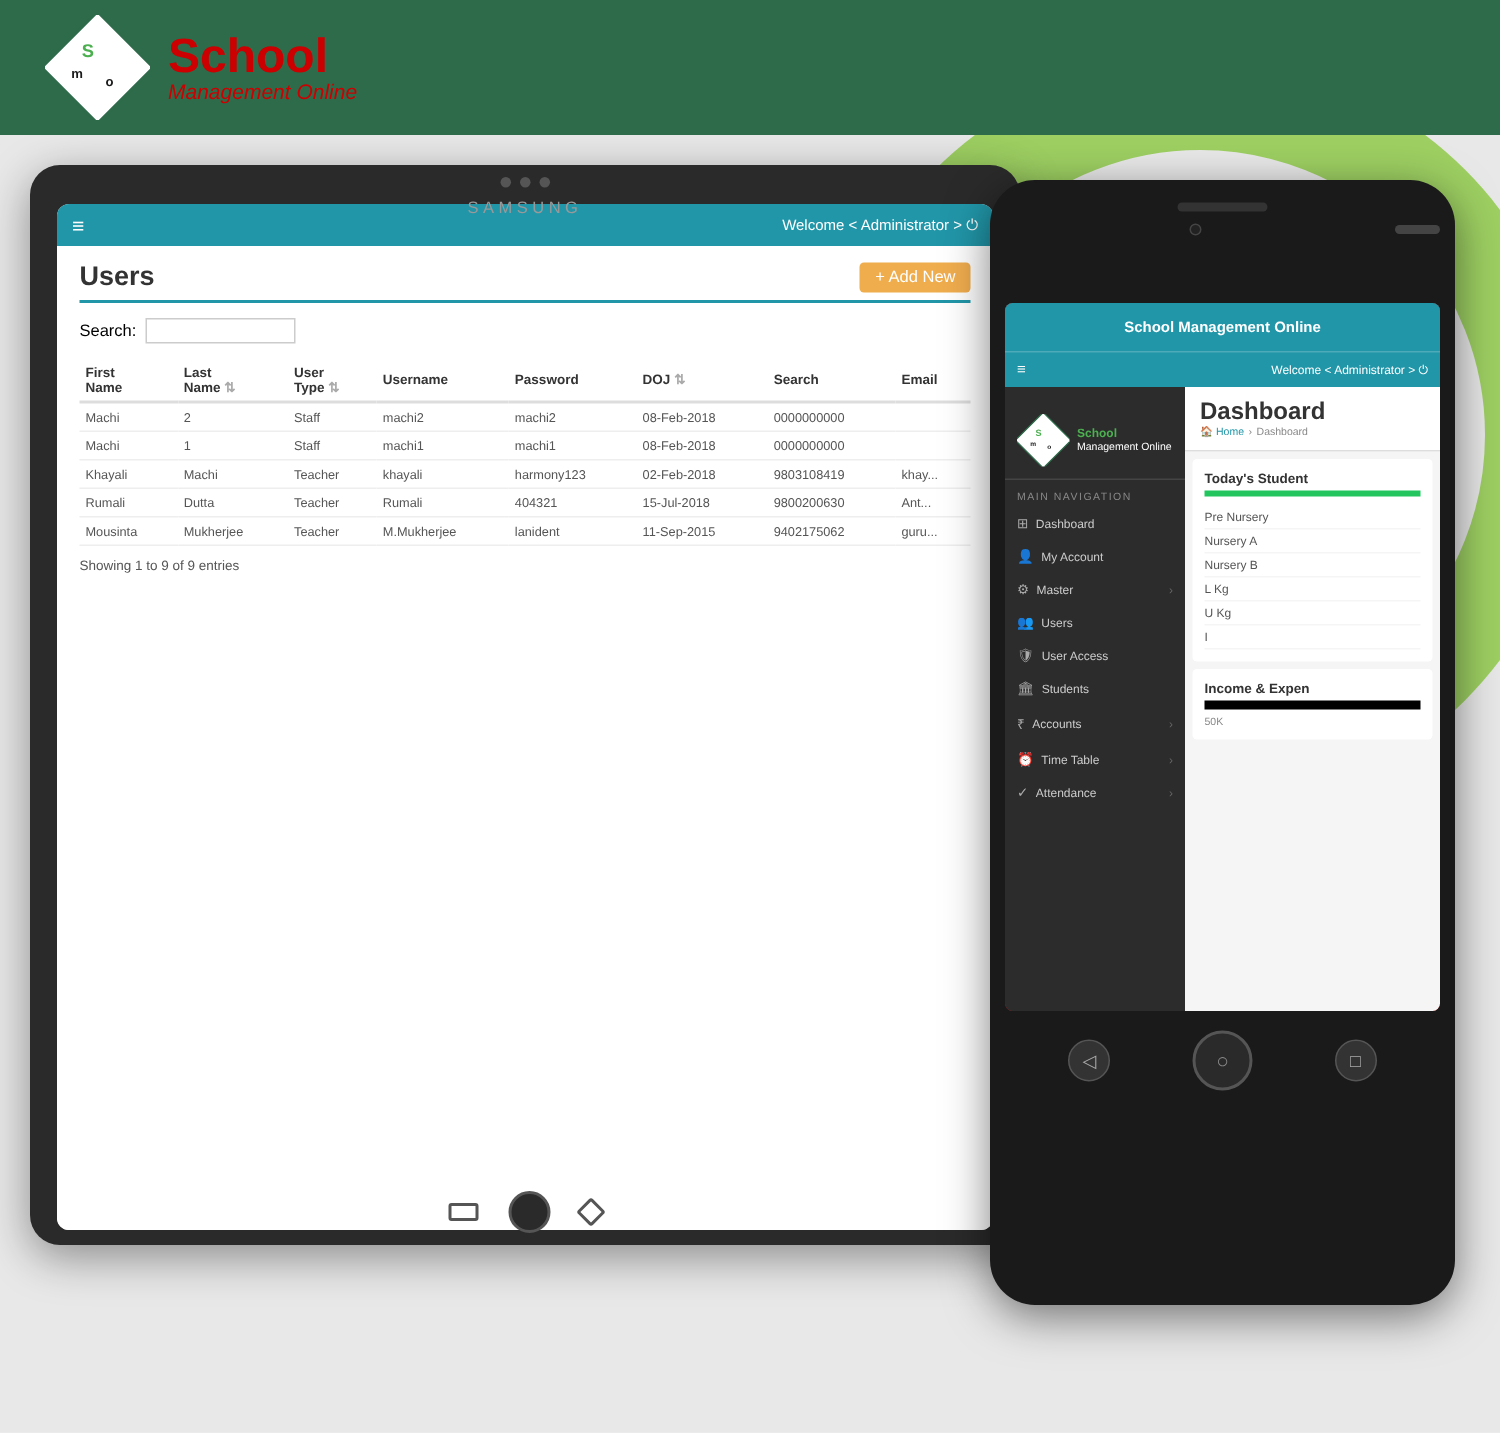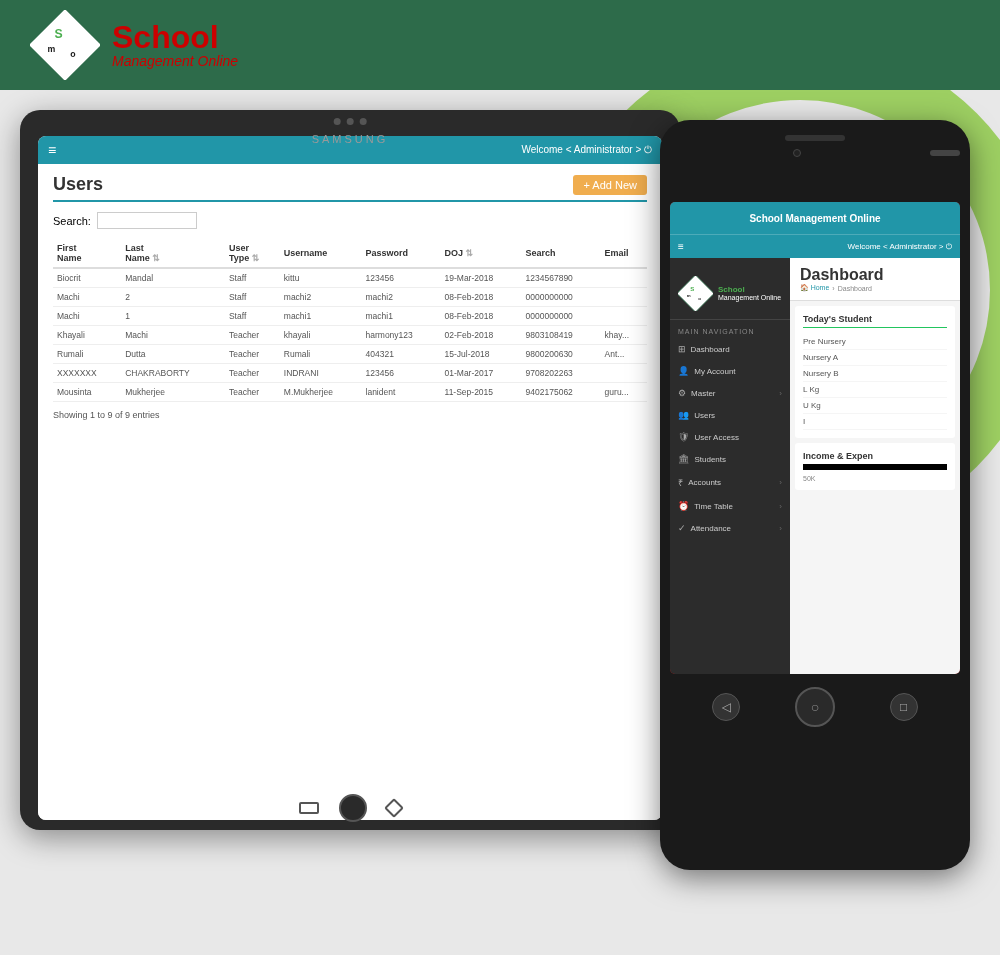--- a/index.html
+++ b/index.html
@@ -368,21 +368,21 @@
       margin: 5px;
       padding: 8px;
       border-radius: 3px;
     }
 
     .section-title {
       font-size: 9px;
       font-weight: bold;
       color: #333;
       margin-bottom: 6px;
-      border-bottom: 1px solid #22c55e;
+      border-bottom: 4px solid #22c55e;
       padding-bottom: 3px;
     }
 
     .student-row {
       display: flex;
       justify-content: space-between;
       padding: 3px 0;
       font-size: 8px;
       border-bottom: 1px solid #f5f5f5;
     }
@@ -514,30 +514,20 @@
               <th>Last<br>Name <span style="color:#aaa">⇅</span></th>
               <th>User<br>Type <span style="color:#aaa">⇅</span></th>
               <th>Username</th>
               <th>Password</th>
               <th>DOJ <span style="color:#aaa">⇅</span></th>
               <th>Search</th>
               <th>Email</th>
             </tr>
           </thead>
           <tbody id="table-body">
-          <tr>
-                <td>Biocrit</td>
-                <td>Mandal</td>
-                <td>Staff</td>
-                <td>kittu</td>
-                <td>123456</td>
-                <td>19-Mar-2018</td>
-                <td>1234567890</td>
-                <td></td>
-              </tr>
               <tr>
                 <td>Machi</td>
                 <td>2</td>
                 <td>Staff</td>
                 <td>machi2</td>
                 <td>machi2</td>
                 <td>08-Feb-2018</td>
                 <td>0000000000</td>
                 <td></td>
               </tr>
@@ -565,30 +555,20 @@
                 <td>Rumali</td>
                 <td>Dutta</td>
                 <td>Teacher</td>
                 <td>Rumali</td>
                 <td>404321</td>
                 <td>15-Jul-2018</td>
                 <td>9800200630</td>
                 <td>Ant...</td>
               </tr>
               <tr>
-                <td>XXXXXXX</td>
-                <td>CHAKRABORTY</td>
-                <td>Teacher</td>
-                <td>INDRANI</td>
-                <td>123456</td>
-                <td>01-Mar-2017</td>
-                <td>9708202263</td>
-                <td></td>
-              </tr>
-              <tr>
                 <td>Mousinta</td>
                 <td>Mukherjee</td>
                 <td>Teacher</td>
                 <td>M.Mukherjee</td>
                 <td>lanident</td>
                 <td>11-Sep-2015</td>
                 <td>9402175062</td>
                 <td>guru...</td>
               </tr>
             </tbody>

